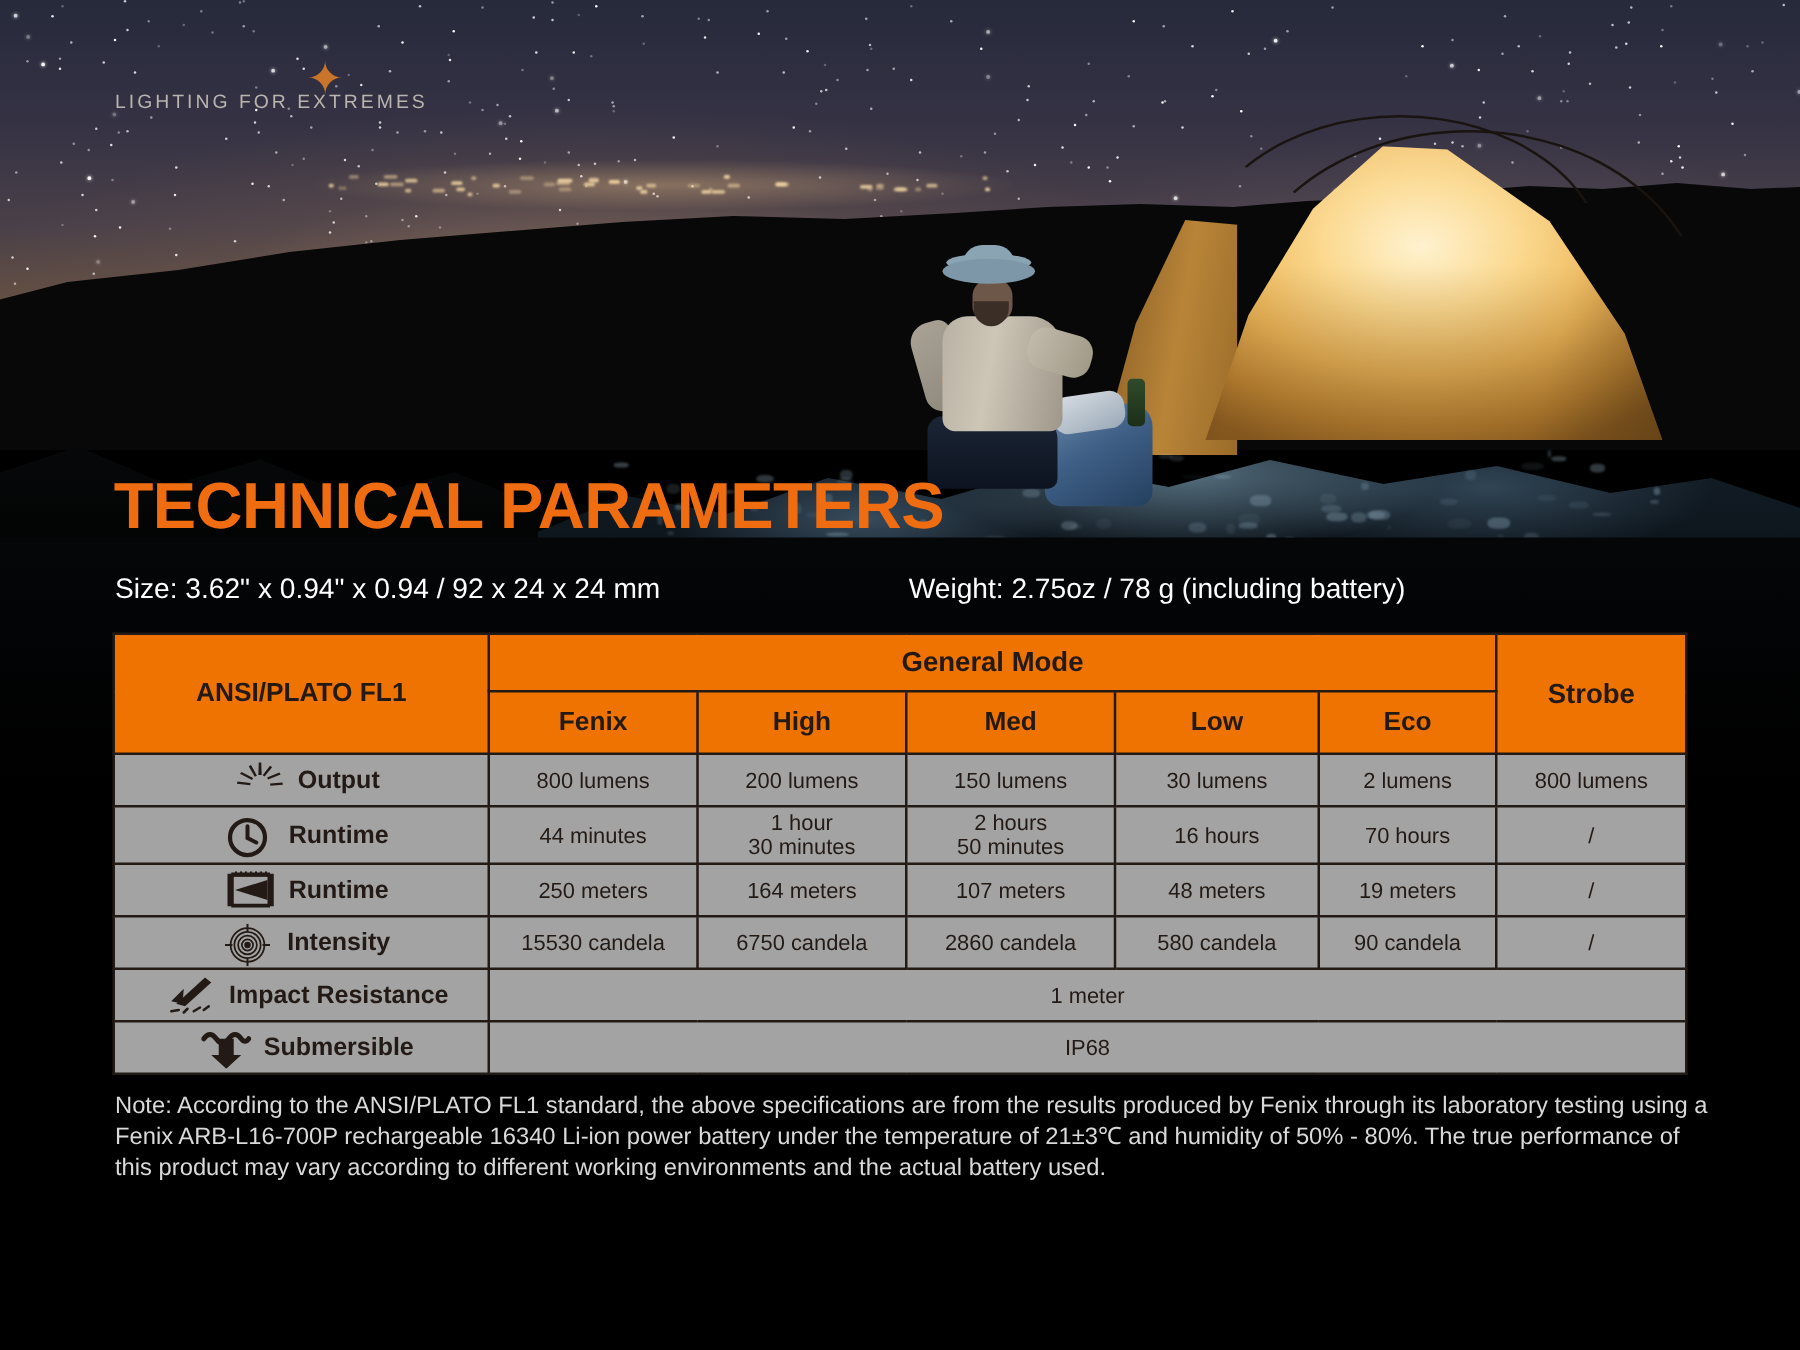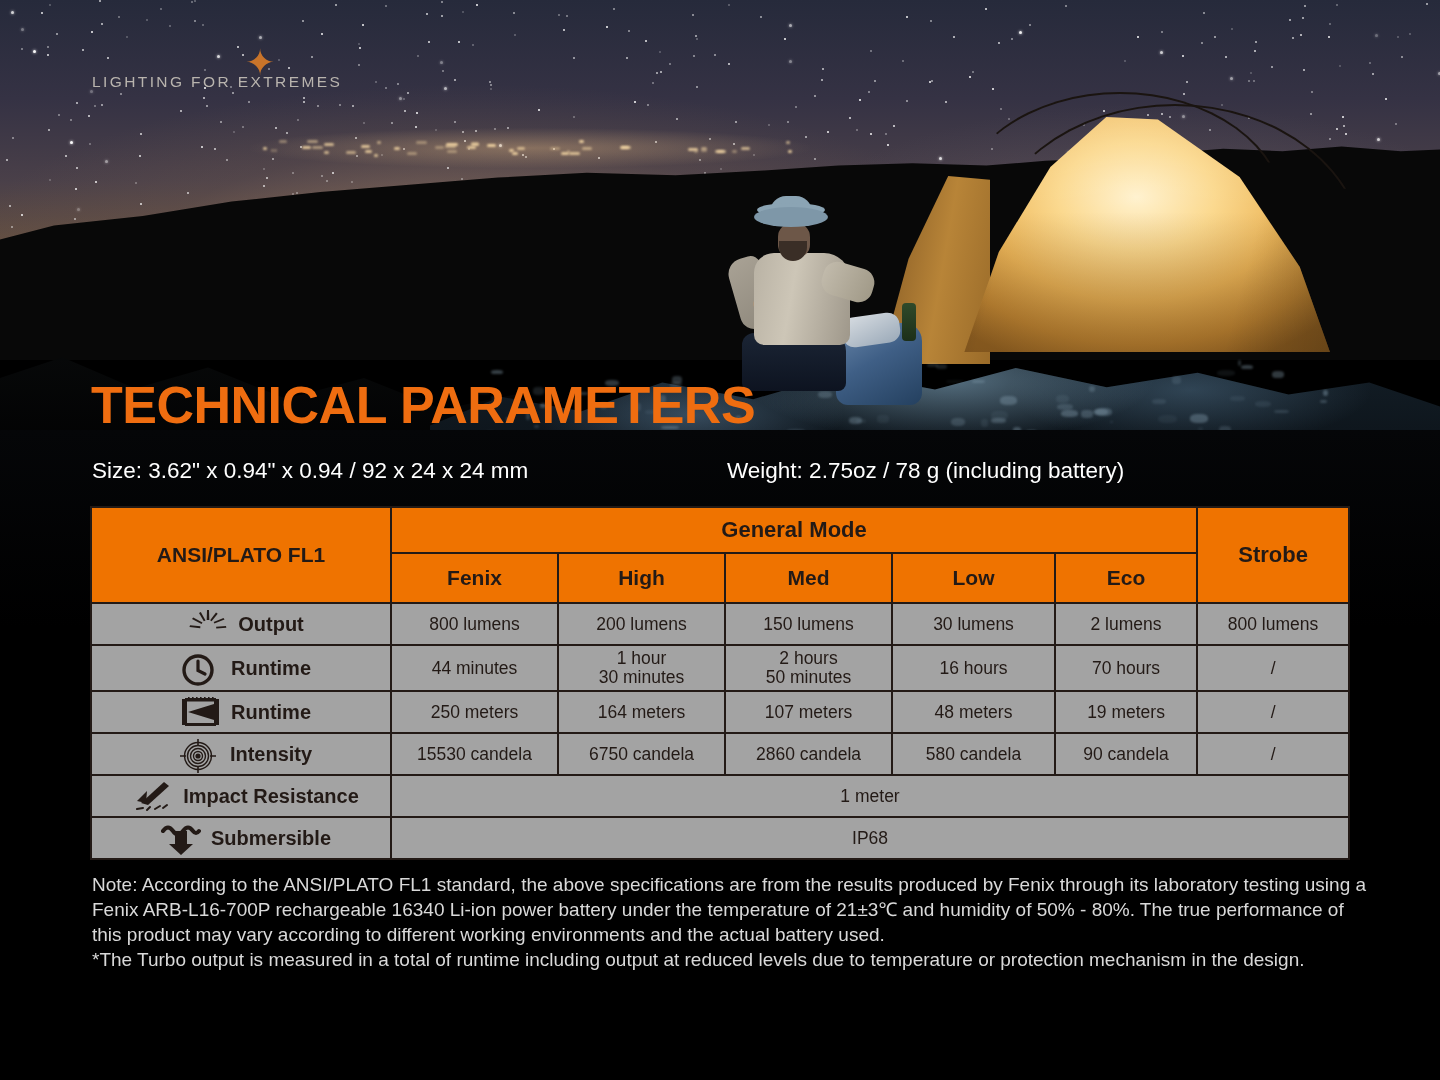--- a/index.html
+++ b/index.html
@@ -1013,14 +1013,13 @@
     <path d="M2 8 Q7 1 12 8 Q17 15 22 8 Q27 1 32 8 Q35 12 38 8" fill="none" stroke="#231a16" stroke-width="4" stroke-linecap="round"></path>
     <path d="M14 8 L26 8 L26 21 L32 21 L20 32 L8 21 L14 21 Z" fill="#231a16"></path>
   </svg></span><span class="lbl">Submersible</span></td>
         <td class="cell" colspan="6">IP68</td>
       </tr>
     </tbody>
 </table>
 
 <div id="note">
   <p>Note: According to the ANSI/PLATO FL1 standard, the above specifications are from the results produced by Fenix through its laboratory testing using a Fenix ARB-L16-700P rechargeable 16340 Li-ion power battery under the temperature of 21±3℃ and humidity of 50% - 80%. The true performance of this product may vary according to different working environments and the actual battery used.</p>
-  <p>*The Turbo output is measured in a total of runtime including output at reduced levels due to temperature or protection mechanism in the design.</p>
 </div>
 
 </body></html>

